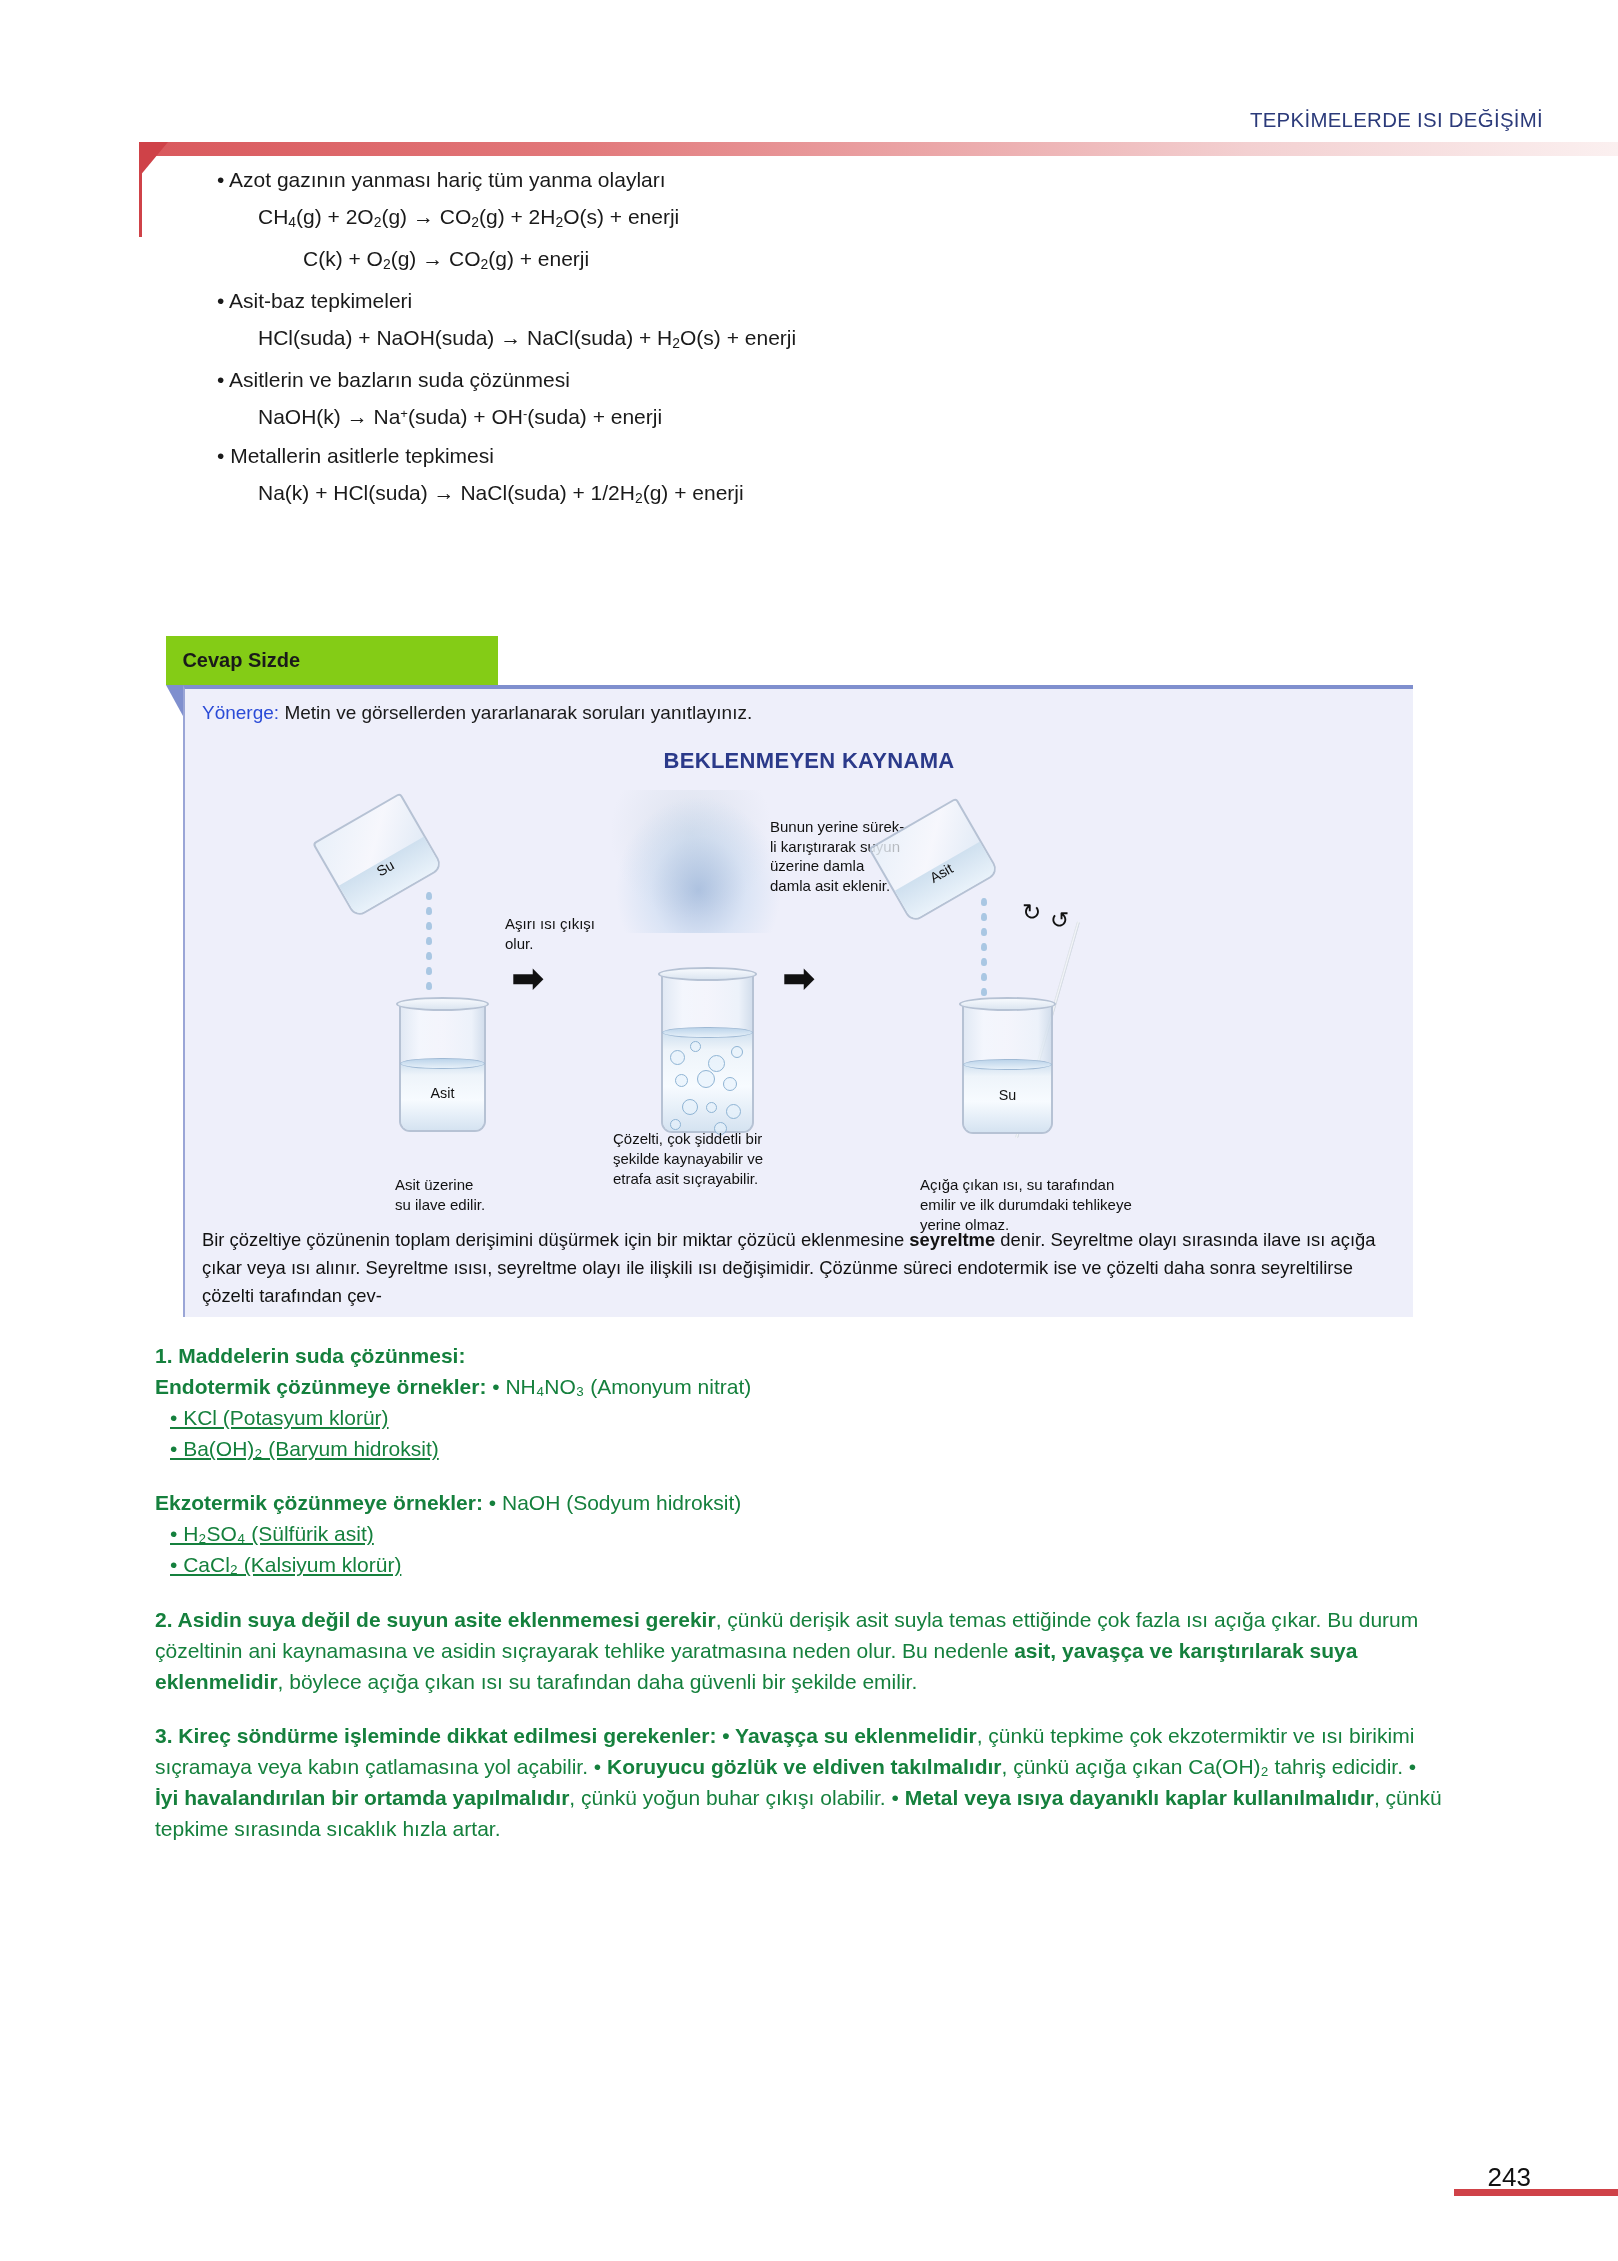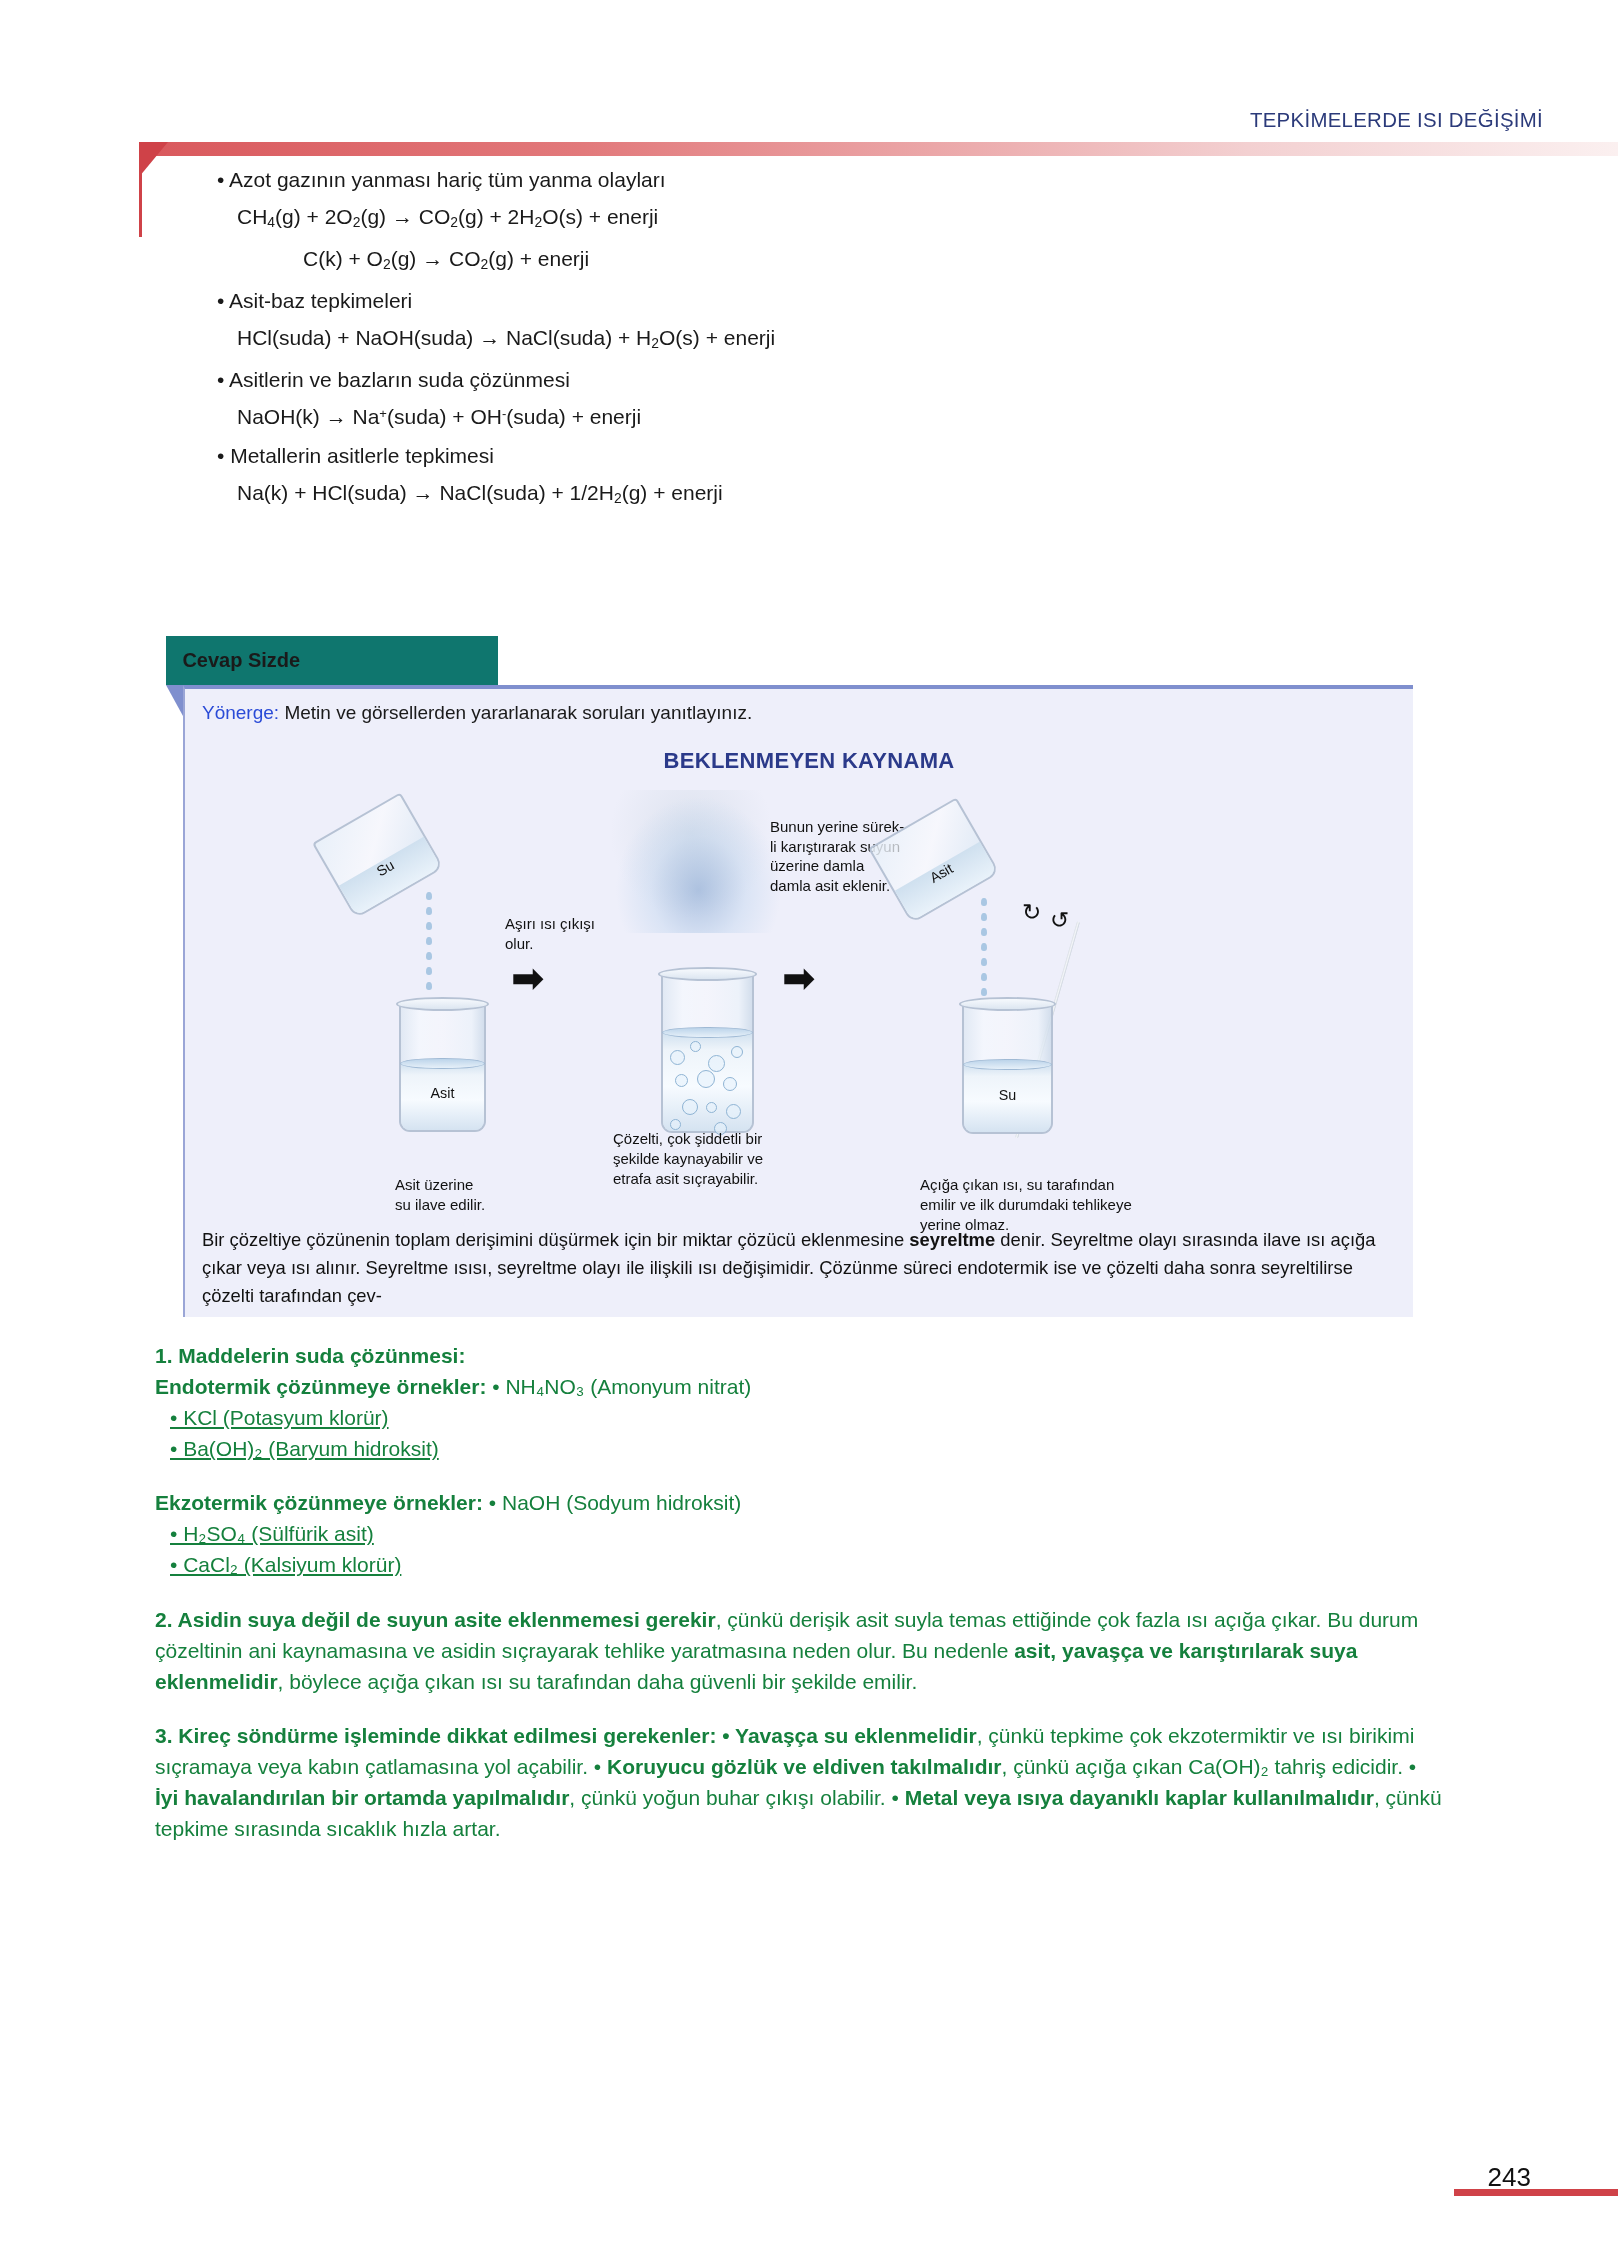--- a/index.html
+++ b/index.html
@@ -37,32 +37,32 @@
   
   #eq-list {
     position:absolute; top:169px; left:217px; width:1226px;
     color:#1a1a1a;
   }
   .eq-bullet {
     font-size:21px; line-height:1.0; margin-bottom:16.4px;
     font-family:"Liberation Sans", sans-serif;
   }
   .eq-line {
-    font-size:21px; line-height:1.0; margin-bottom:17.7px; margin-left:20px;
+    font-size:21px; line-height:1.0; margin-bottom:17.7px; margin-left:41px;
     font-family:"Liberation Sans", sans-serif; white-space:nowrap;
   }
   .eq-line.indent2 { margin-left:86px; }
   sub { font-size:0.66em; vertical-align:-0.22em; }
   sup { font-size:0.62em; vertical-align:0.45em; }
 
   
   #cevap-tab {
     position:absolute; top:636px; left:166px;
     width:332px; height:49px;
-    background:#0f766e;
+    background:#84cc16;
     display:flex; align-items:center;
   }
   #cevap-tab-label {
     font-size:20px; font-weight:bold; color:#1a1a1a; margin-left:16.4px;
   }
   #cevap-body {
     position:absolute; top:685px; left:183px;
     width:1230px; height:632px;
     background:#eeeffa;
     border-top:4.8px solid #7f8fce;

